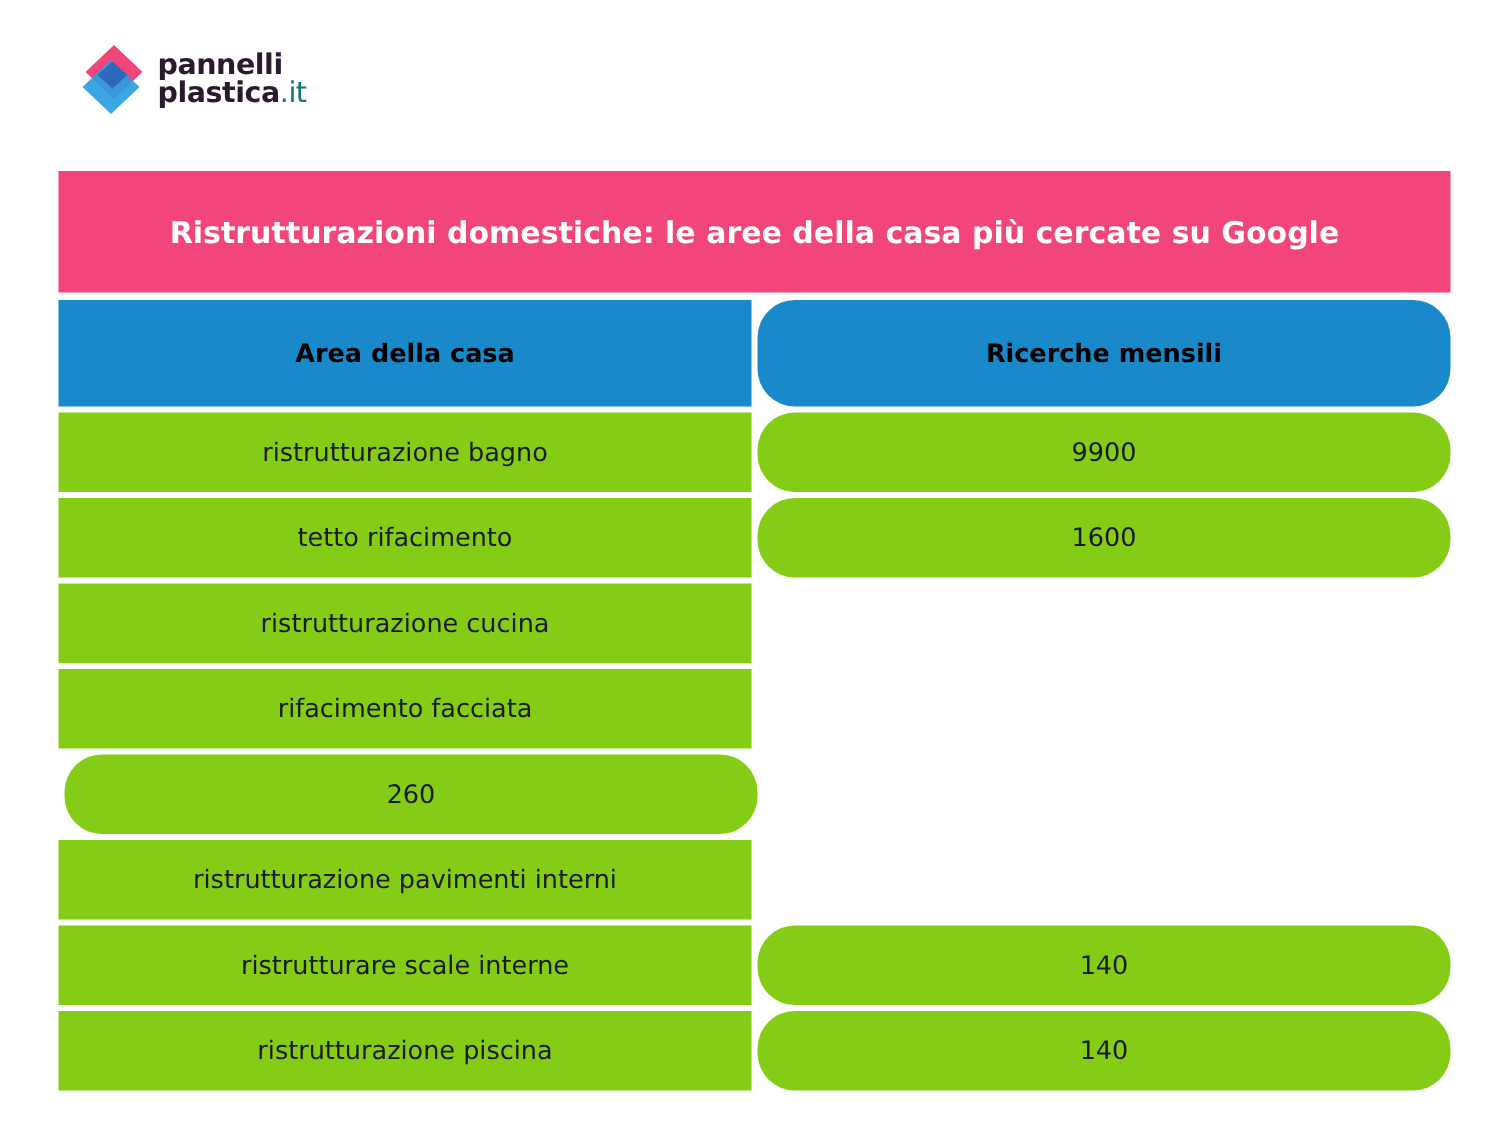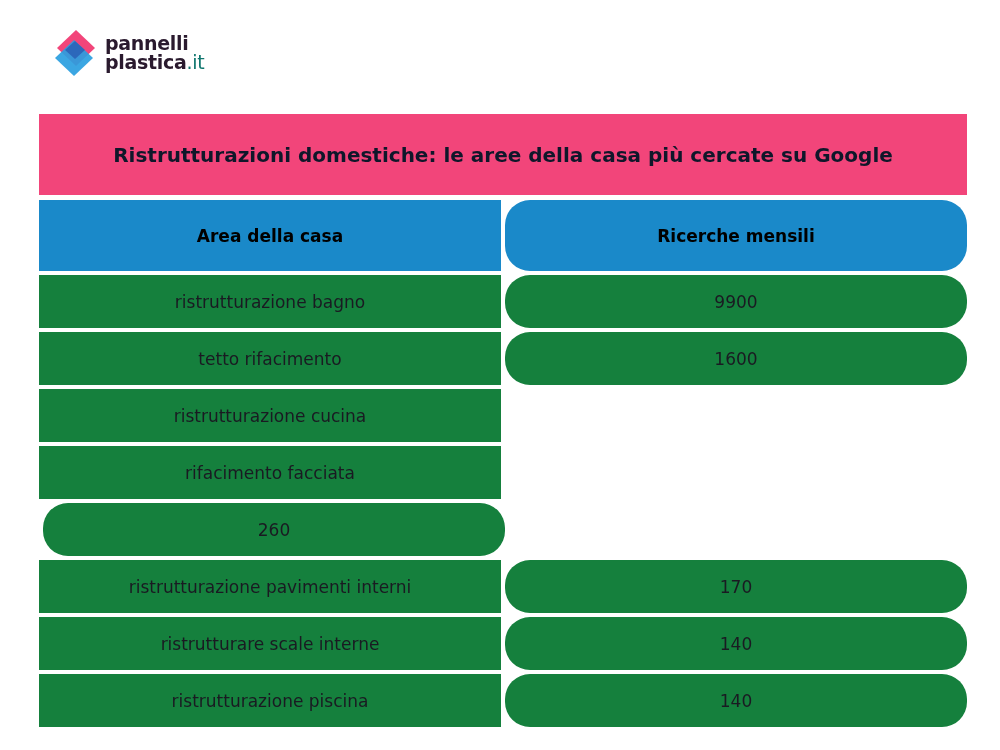--- a/index.html
+++ b/index.html
@@ -4,23 +4,23 @@
 <style>
   html, body { margin:0; padding:0; background:#ffffff; }
   body { width:1000px; height:750px; position:relative; overflow:hidden;
          font-family:"DejaVu Sans", sans-serif; color:#15111a; }
   .logo { position:absolute; left:53px; top:28px; display:flex; align-items:center; }
   .logo-mark { width:46px; height:50px; position:relative; }
   .logo-text { margin-left:6px; line-height:19px; font-size:19px; font-weight:bold; color:#2a1a2e; letter-spacing:-0.3px; }
   .logo-text .tld { color:#0f766e; font-weight:normal; }
   .table { position:absolute; left:39px; top:114px; width:928px; }
   .title-bar { height:81px; background:#f2457a; display:flex; align-items:center; justify-content:center;
-               font-size:20px; font-weight:bold; color:#0f172a; }
+               font-size:20px; font-weight:bold; color:#ffffff; }
   .row { display:flex; margin-top:4px; }
-  .cell { height:53px; display:flex; align-items:center; justify-content:center; font-size:17px; color:#1a1a22; background:#15803d; }
+  .cell { height:53px; display:flex; align-items:center; justify-content:center; font-size:17px; color:#1a1a22; background:#84cc16; }
   .cell.c1 { width:462px; }
   .cell.c2 { width:462px; margin-left:4px;border-radius:25px; }
   .row.head { margin-top:5px; }
   .row.head .cell { height:71px; background:#1a89c9; font-weight:bold; font-size:17px; color:#000000;text-align:center; }
 </style>
 </head>
 <body>
 
 <div class="logo">
   <div class="logo-mark">
@@ -54,21 +54,20 @@
     <div class="cell c1">ristrutturazione cucina</div>
   </div>
   <div class="row">
     <div class="cell c1">rifacimento facciata</div>
   </div>
   <div class="row">
     <div class="cell c2">260</div>
   </div>
   <div class="row">
     <div class="cell c1">ristrutturazione pavimenti interni</div>
-    <div class="cell c2">170</div>
   </div>
   <div class="row">
     <div class="cell c1">ristrutturare scale interne</div>
     <div class="cell c2">140</div>
   </div>
   <div class="row">
     <div class="cell c1">ristrutturazione piscina</div>
     <div class="cell c2">140</div>
   </div>
 </div>

